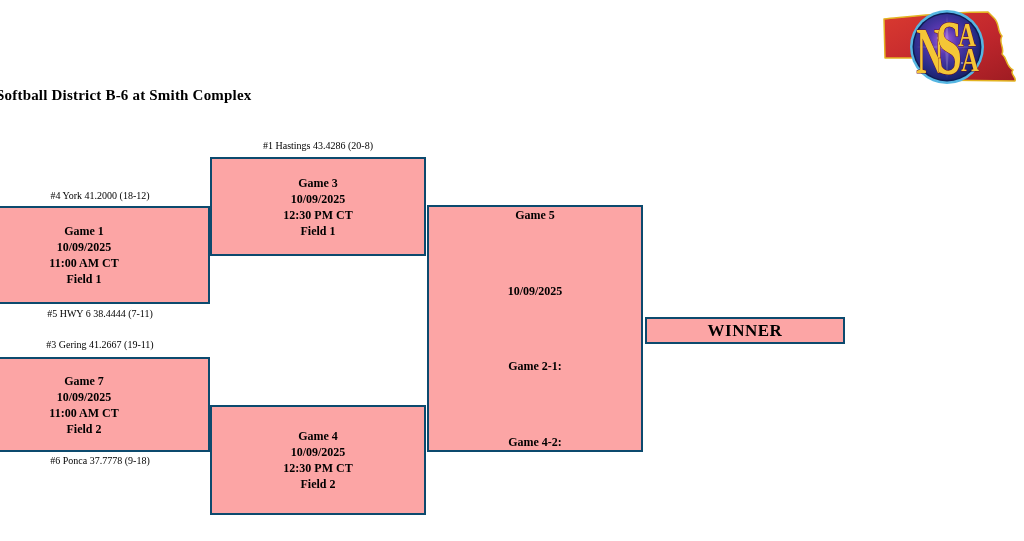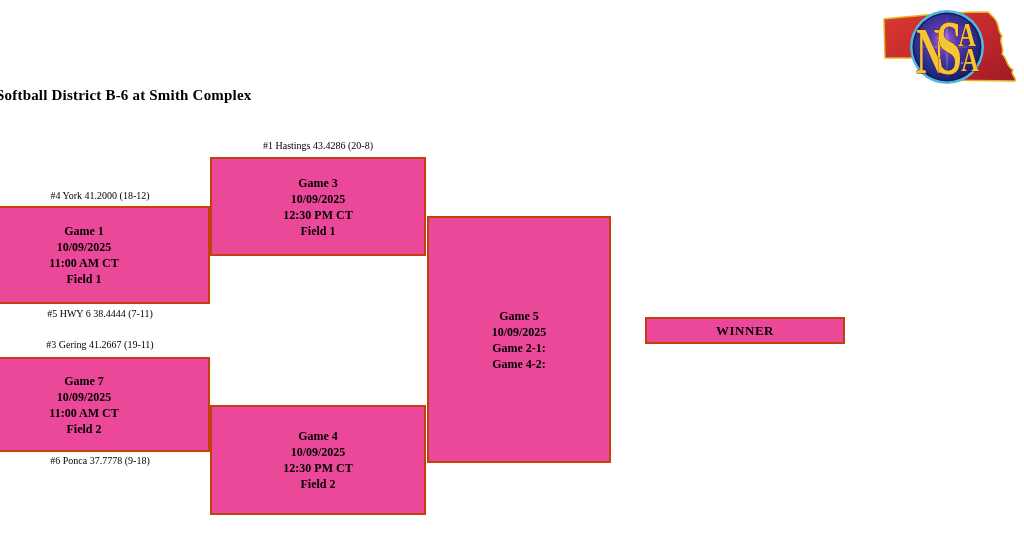--- a/index.html
+++ b/index.html
@@ -5,42 +5,42 @@
   html,body{margin:0;padding:0;background:#ffffff;}
   .page{
     position:relative;width:1024px;height:541px;background:#ffffff;
     overflow:hidden;font-family:"Liberation Serif",serif;color:#000;
   }
   .title{
     position:absolute;left:-4px;top:87px;font-size:15px;font-weight:bold;
     white-space:nowrap;letter-spacing:.2px;
   }
   .gbox{
-    position:absolute;box-sizing:border-box;background:#ec4899;
-    border:2px solid #c2410c;display:flex;flex-direction:column;
+    position:absolute;box-sizing:border-box;background:#fca5a5;
+    border:2px solid #0c4a6e;display:flex;flex-direction:column;
     justify-content:center;align-items:center;
   }
   .gbox .bx-line{
     font-size:12px;font-weight:bold;line-height:16px;text-align:center;
     white-space:nowrap;
   }
   .seed{
     position:absolute;font-size:10px;line-height:14px;text-align:center;
     white-space:nowrap;
   }
   .game1{left:-42px;top:206px;width:252px;height:98px;}
   .game2{left:-42px;top:357px;width:252px;height:95px;}
   .game3{left:210px;top:157px;width:216px;height:99px;}
   .game4{left:210px;top:405px;width:216px;height:110px;}
-  .game5{left:427px;top:216px;width:184px;height:247px;}
+  .game5{left:427px;top:205px;width:216px;height:247px;justify-content:space-between;}
   .winner{
     left:645px;top:317px;width:200px;height:27px;
     flex-direction:row;
   }
-  .winner .bx-line{font-size:13px;letter-spacing:.5px;}
+  .winner .bx-line{font-size:17px;letter-spacing:.5px;}
   .seed-s1{left:210px;top:139px;width:216px;}
   .seed-s4{left:-10px;top:189px;width:220px;}
   .seed-s5{left:-10px;top:307px;width:220px;}
   .seed-s3{left:-10px;top:338px;width:220px;}
   .seed-s6{left:-10px;top:454px;width:220px;}
   .seed-s2{left:210px;top:505px;width:216px;}
   .logo{position:absolute;left:878px;top:8px;width:145px;height:82px;}
 </style>
 </head>
 <body>

